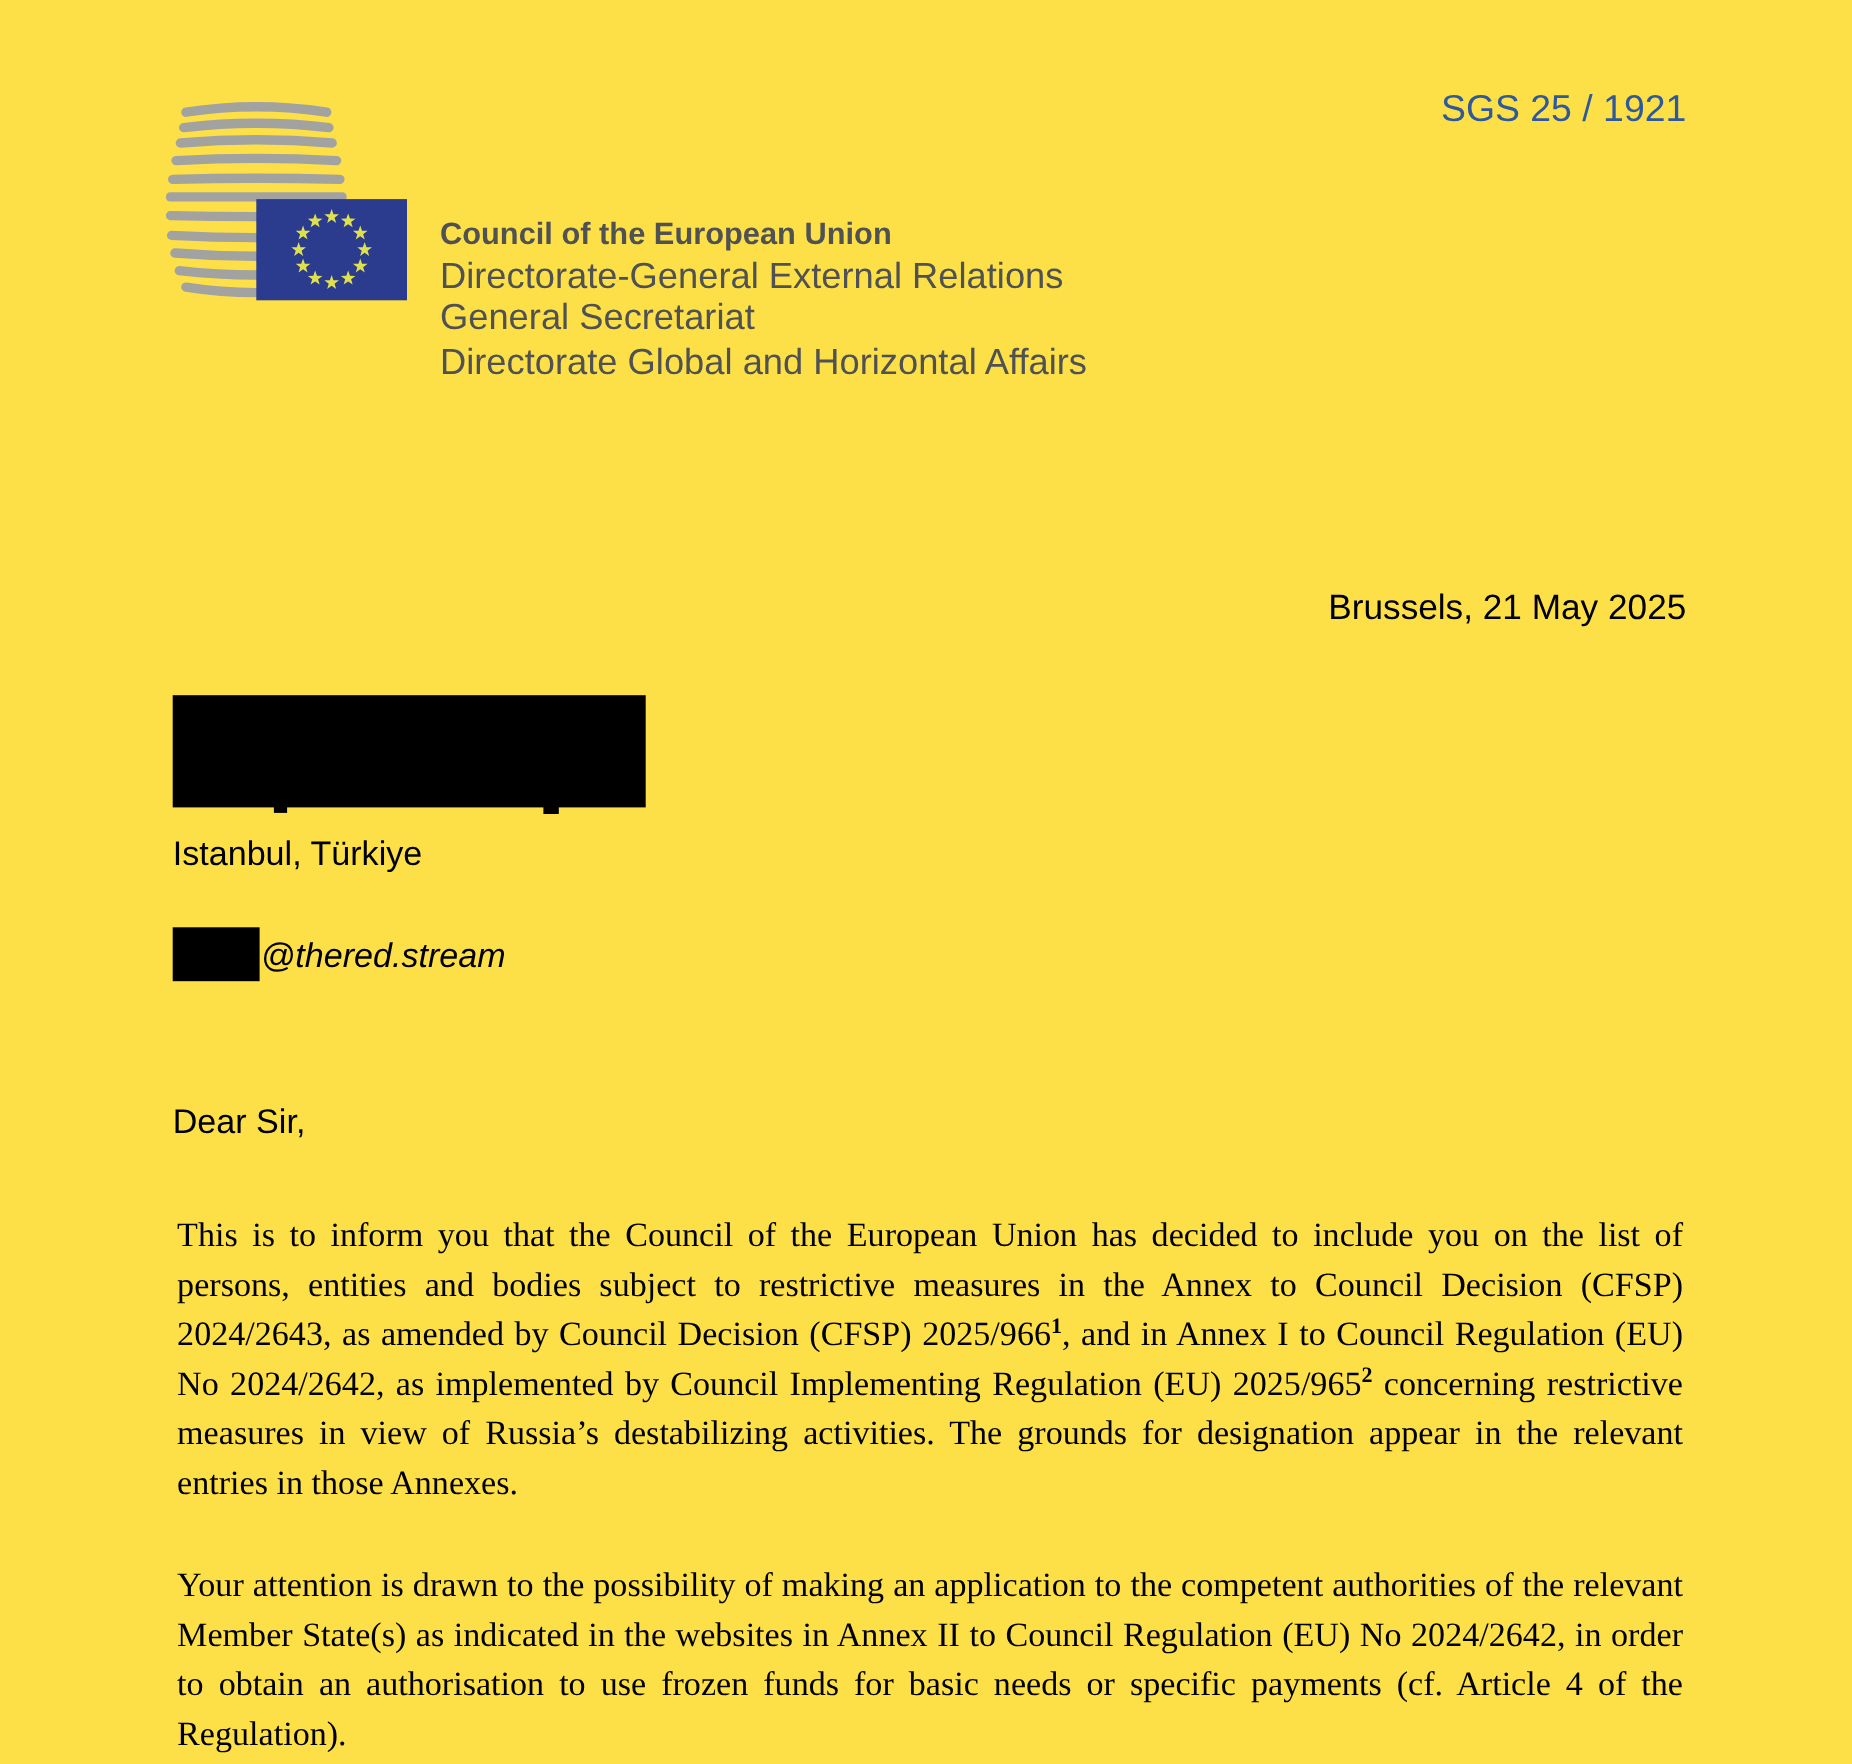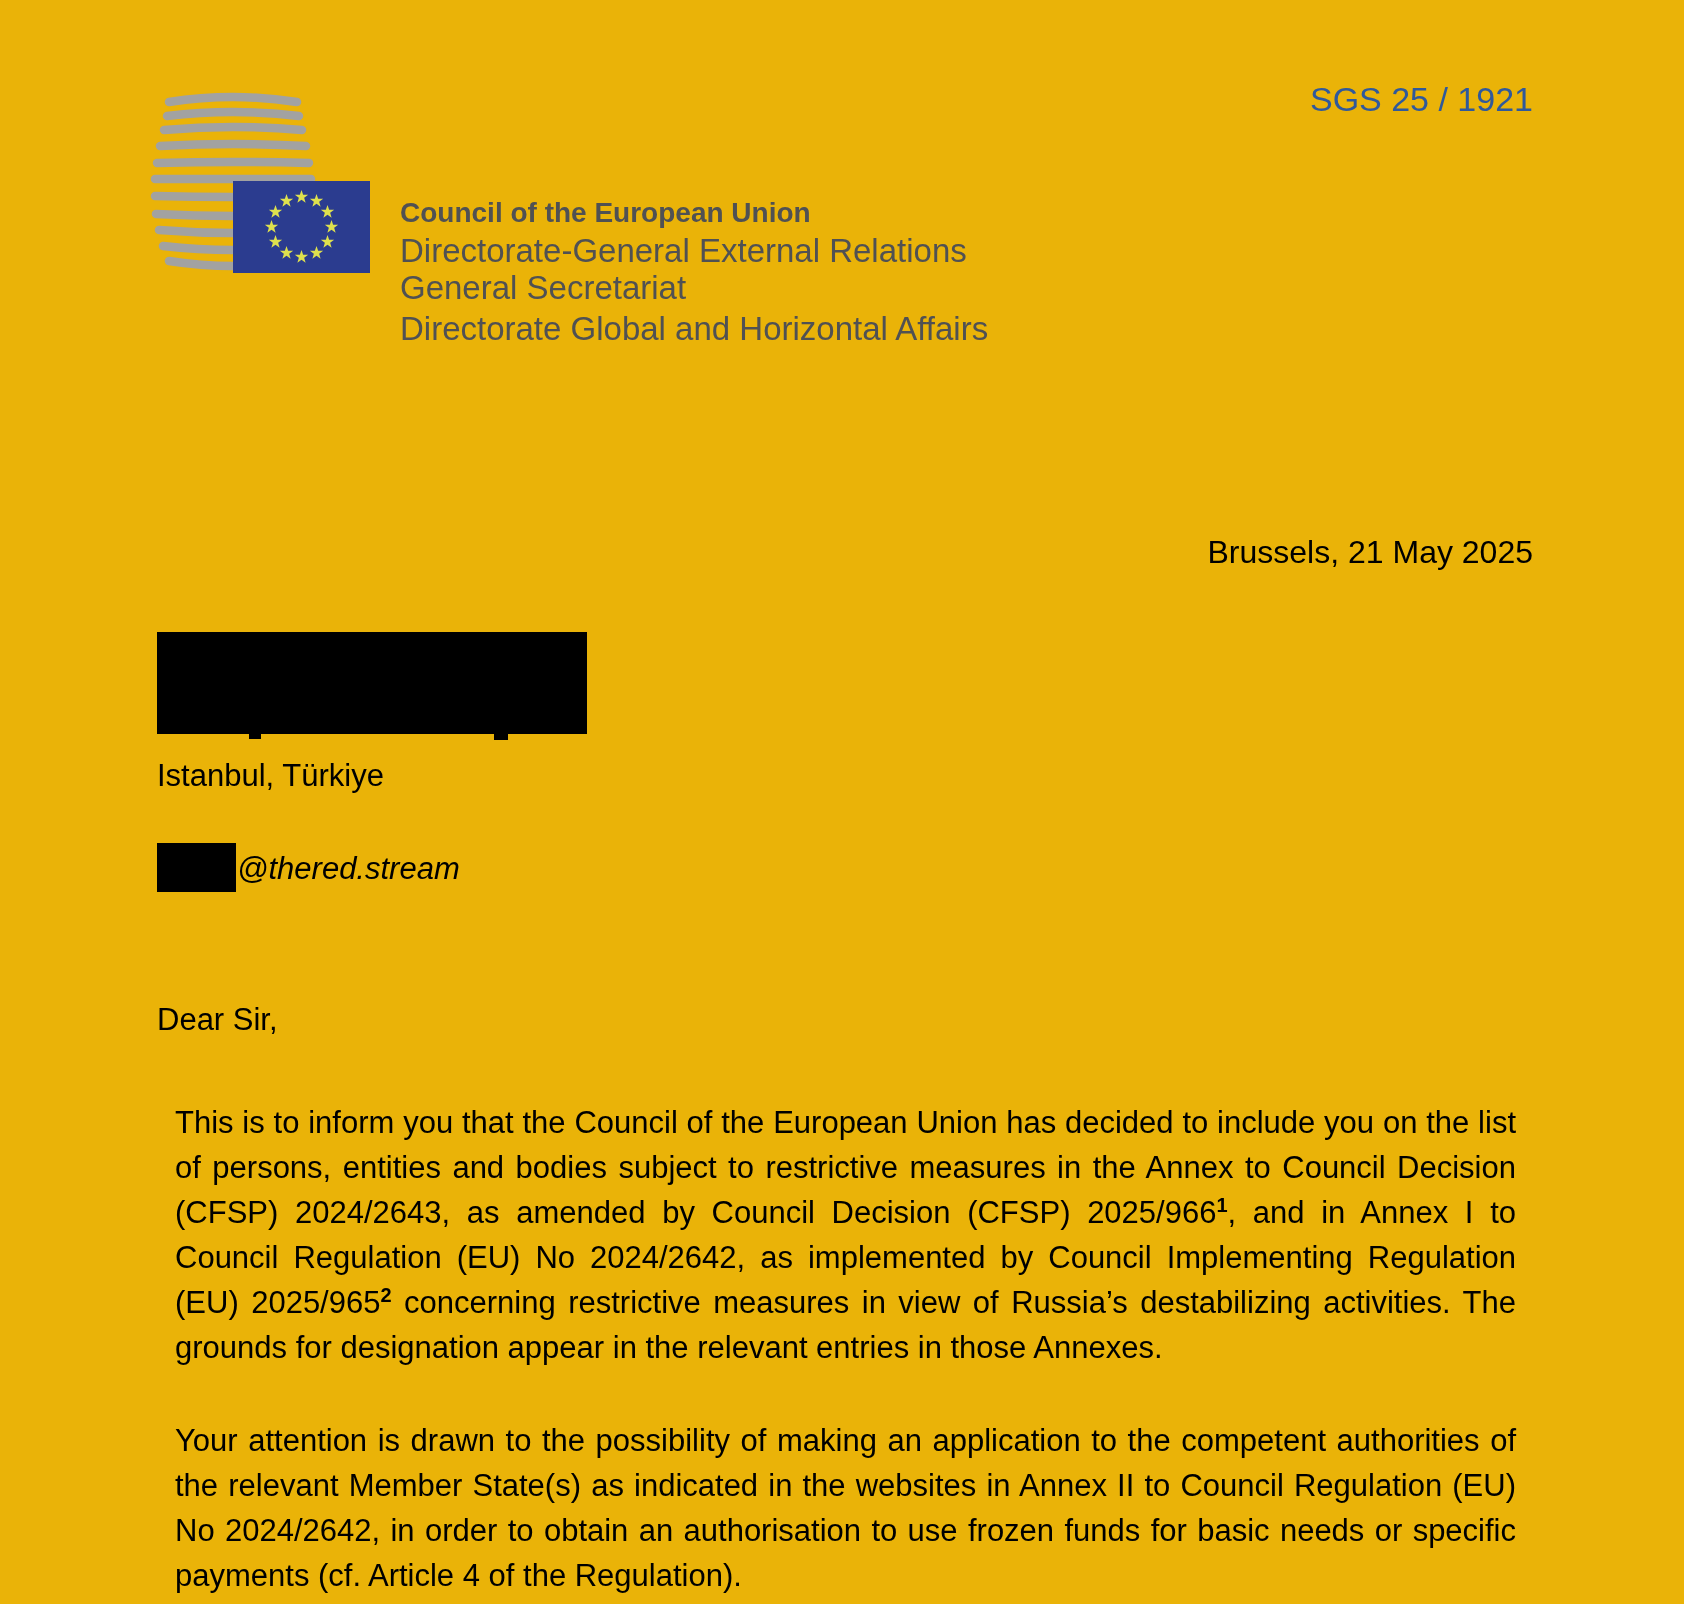--- a/index.html
+++ b/index.html
@@ -1,19 +1,19 @@
 <!DOCTYPE html>
 <html><head>
 <meta charset="utf-8">
 <style>
   html,body{margin:0;padding:0;background:#ffffff;}
   .page{
     position:relative;
     width:1684px;height:1604px;
-    background:#eab308;
+    background:#fde047;
     font-family:"Liberation Sans", sans-serif;
     color:#000000;
     overflow:hidden;
   }
   
   .doc-ref{
     position:absolute;top:80px;right:151px;
     font-size:34px;line-height:38px;
     color:#30599B;
     white-space:nowrap;
@@ -65,23 +65,24 @@
     font-size:31px;font-style:italic;line-height:49px;
     white-space:nowrap;
   }
   
   .body{
     position:absolute;left:157px;top:997px;width:1377px;
     font-size:31px;line-height:45px;
   }
   .salutation{line-height:45px;}
   p.para{
-    margin:18px;
+    margin:4px;
     text-align:justify;
     text-justify:inter-word;
+    font-family:Liberation Serif, serif;
   }
   p.para1{margin-top:58px;}
   p.para2{margin-top:48px;}
   sup.fn{
     font-size:20px;font-weight:bold;line-height:0;
     vertical-align:super;
   }
 </style>
 </head>
 <body>

